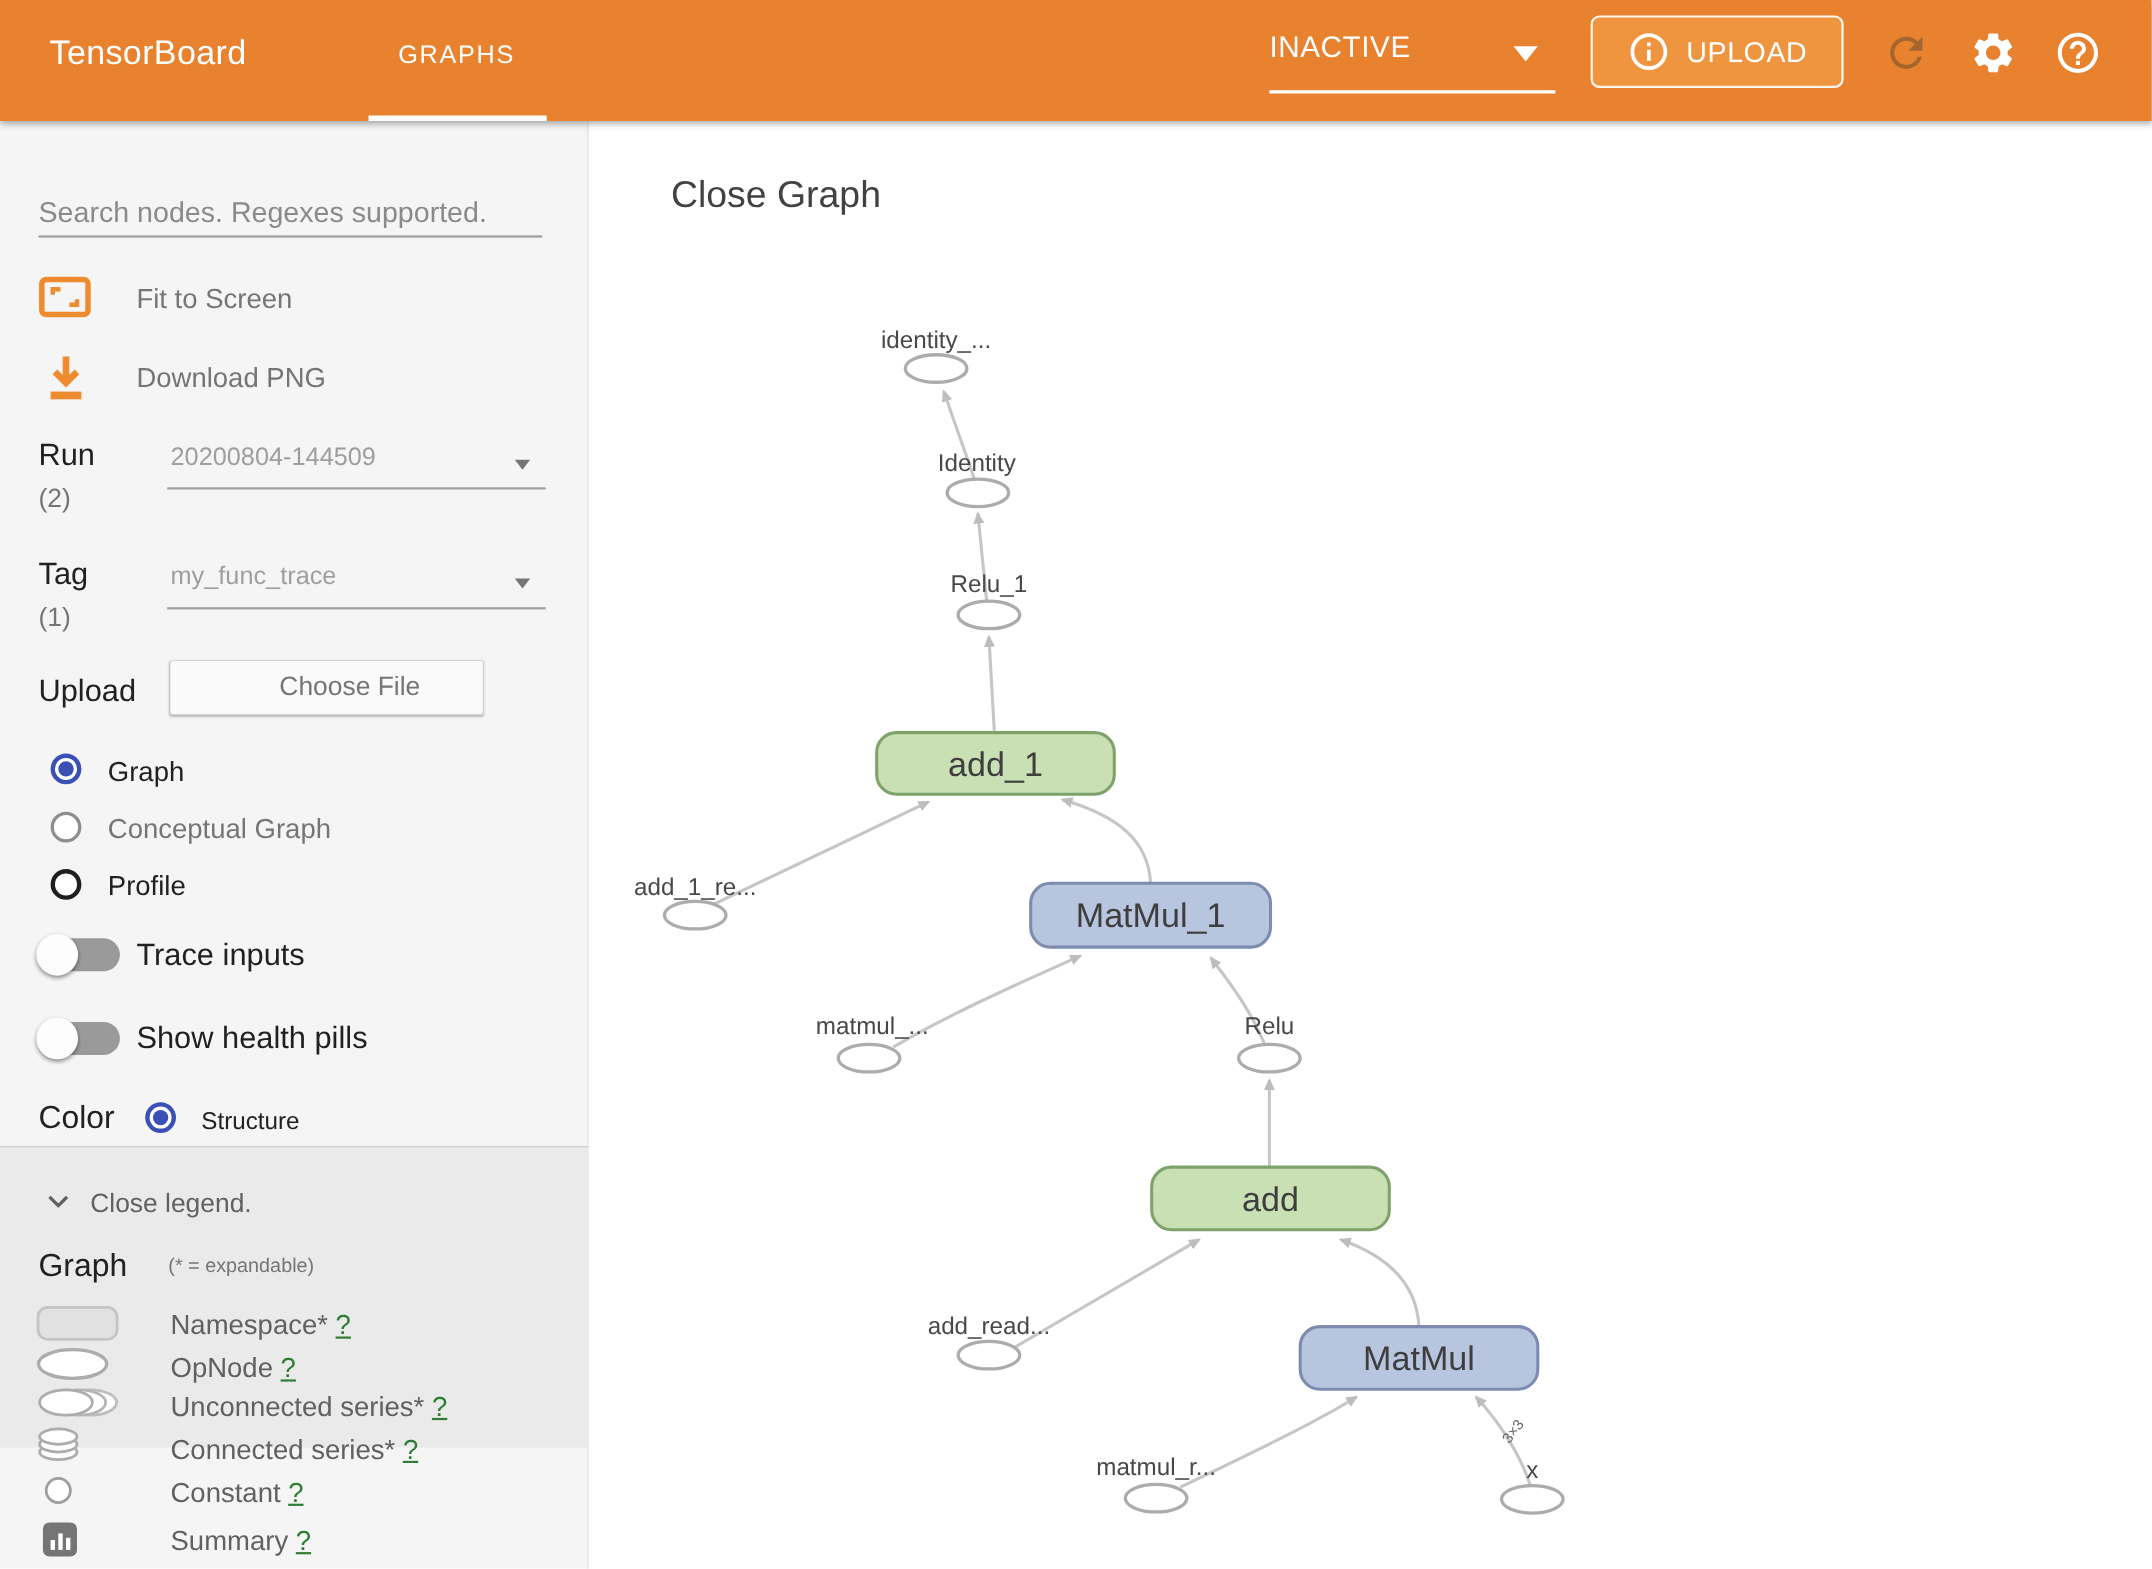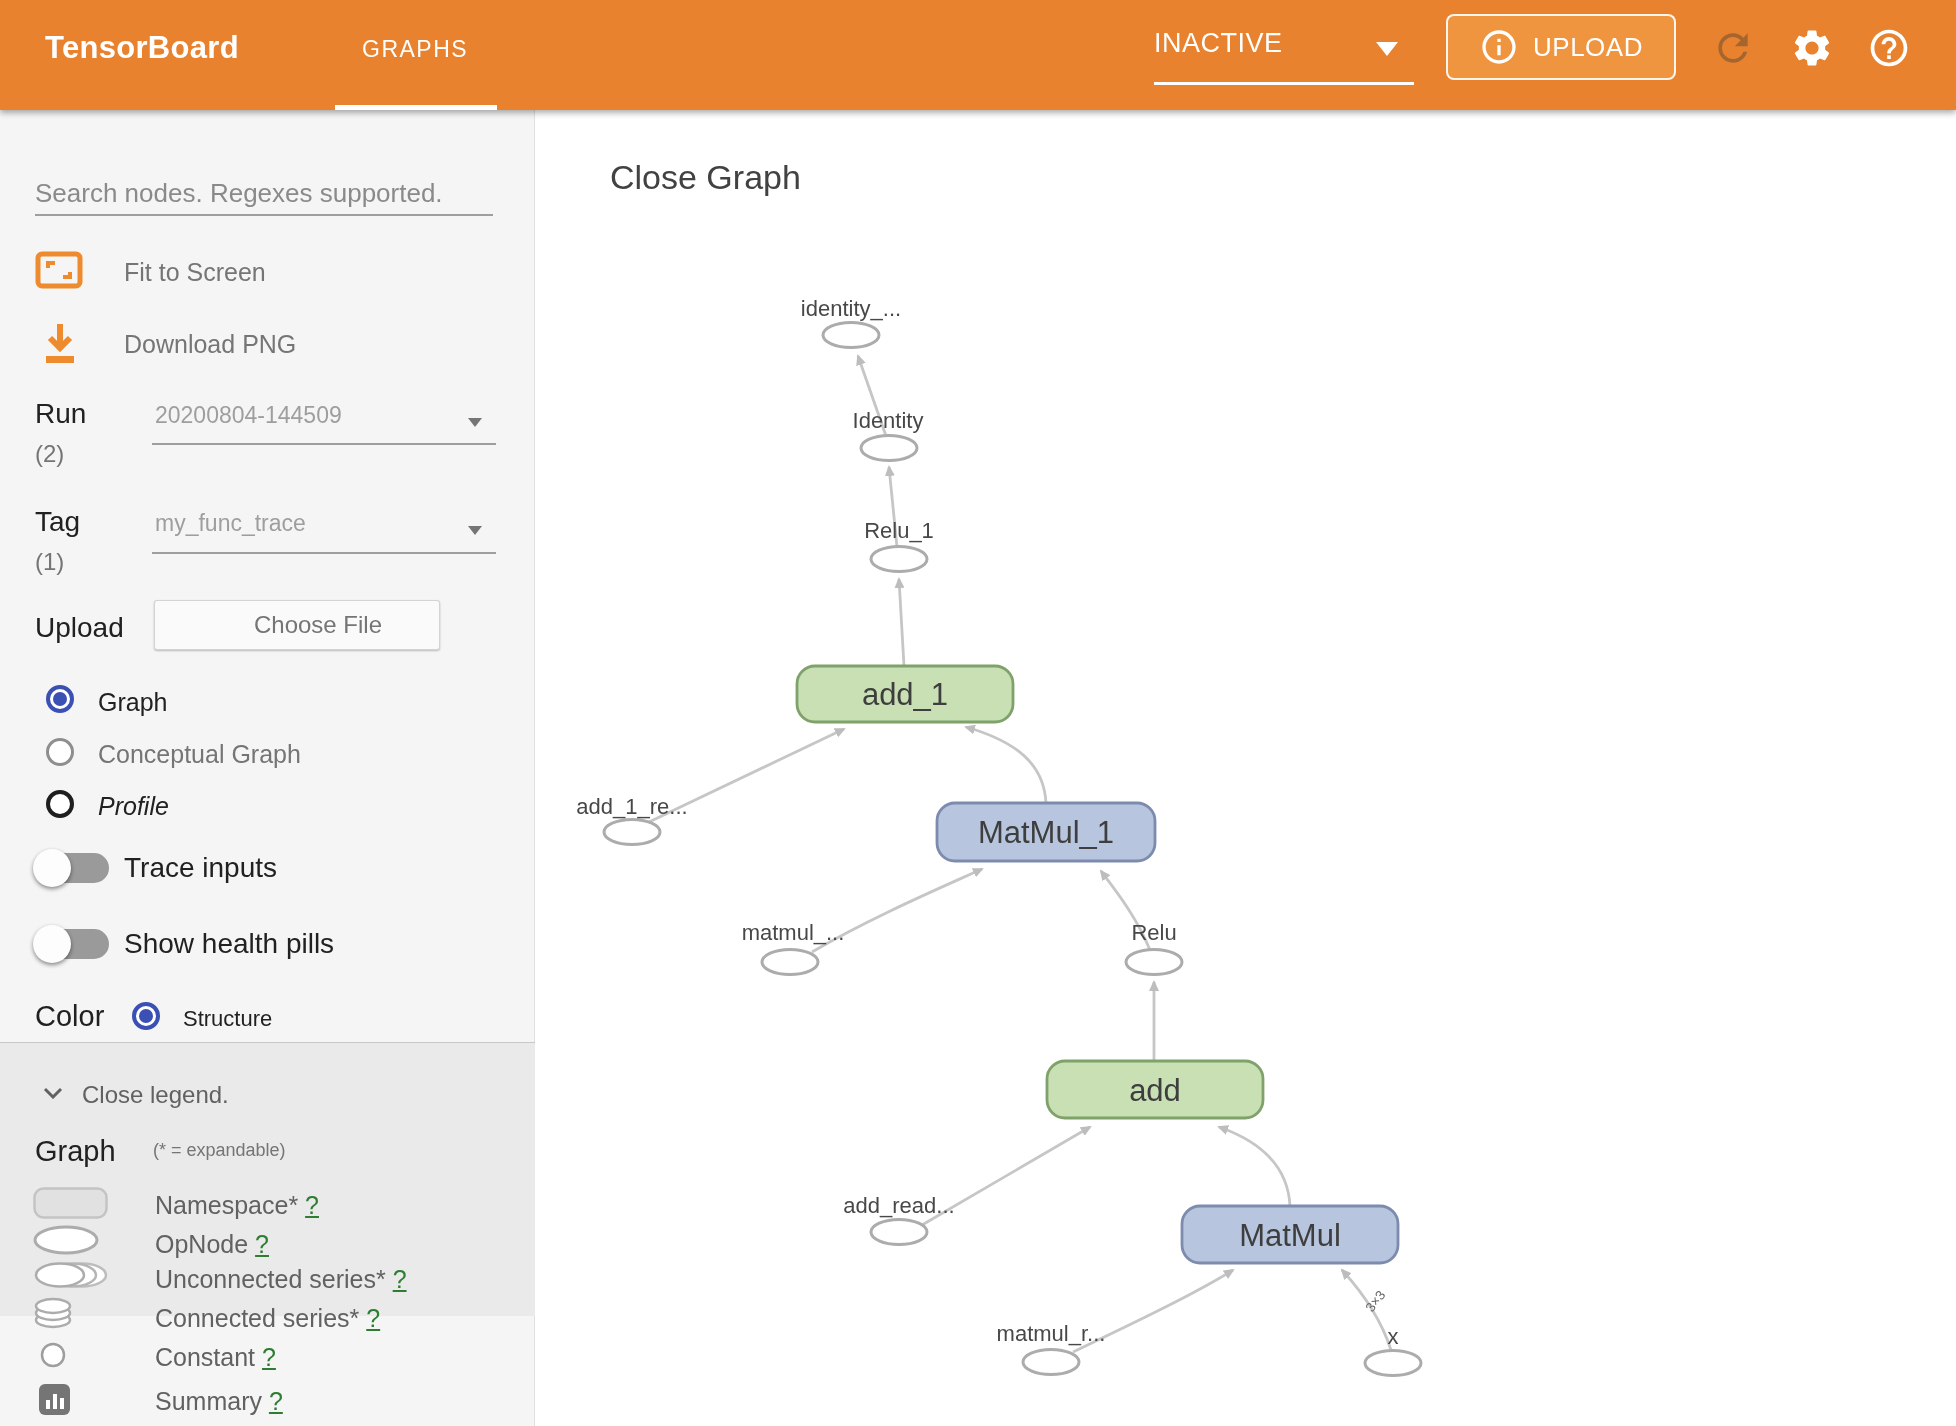--- a/index.html
+++ b/index.html
@@ -2,21 +2,21 @@
 <html><head>
 <meta charset="utf-8">
 <style>
   * { margin:0; padding:0; box-sizing:border-box; }
   html,body { width:1956px; height:1426px; overflow:hidden;
     font-family:"Liberation Sans", sans-serif; background:#fff; }
 
   
   .header { position:absolute; left:0; top:0; width:1956px; height:110px;
     background:#E8822E; box-shadow:0 3px 6px rgba(0,0,0,.32); z-index:10; }
-  .brand { position:absolute; left:45px; top:30px; color:#fff; font-size:31px; font-weight:700; letter-spacing:.3px; }
+  .brand { position:absolute; left:45px; top:30px; color:#fff; font-size:31px; font-weight:400; letter-spacing:.3px; }
   .tab { position:absolute; left:362px; top:36px; color:#fff; font-size:23px; font-weight:500; letter-spacing:1.5px; }
   .tab-underline { position:absolute; left:335px; bottom:0; width:162px; height:5px; background:#fff; }
   .status-select { position:absolute; left:1154px; top:28px; width:260px; height:56px; cursor:pointer; }
   .status-select .val { color:#fff; font-size:27px; font-weight:500; letter-spacing:.5px; }
   .status-select .underline { position:absolute; left:0; top:54px; width:260px; height:3px; background:#fff; }
   .caret-white { position:absolute; right:16px; top:14px; width:0; height:0;
     border-left:11px solid transparent; border-right:11px solid transparent; border-top:14px solid #fff; }
   .upload-btn { position:absolute; left:1446px; top:14px; width:230px; height:66px;
     background:#F0953F; border:2px solid rgba(255,255,255,.9); border-radius:8px;
     display:flex; align-items:center; justify-content:center; gap:14px; color:#fff; cursor:pointer; }
@@ -188,21 +188,21 @@
   <div class="field-underline" style="top:442px;"></div>
 
   <div class="s-abs field-label" style="left:35px;top:502px;">Upload</div>
   <div class="choose-file" style="top:490px;padding-left:42px;">Choose File</div>
 
   <div class="radio sel" style="left:46px;top:575px;"></div>
   <div class="radio-label" style="top:578px;">Graph</div>
   <div class="radio grey" style="left:46px;top:628px;"></div>
   <div class="radio-label grey" style="top:630px;">Conceptual Graph</div>
   <div class="radio dark" style="left:46px;top:680px;"></div>
-  <div class="radio-label" style="top:682px;font-style:italic;">Profile</div>
+  <div class="radio-label" style="top:682px;">Profile</div>
 
   <div class="toggle" style="top:742px;">
     <span class="track"></span>
       <span class="knob"></span>
   </div>
   <div class="toggle-label" style="top:742px;">Trace inputs</div>
   <div class="toggle" style="top:818px;">
     <span class="track"></span>
       <span class="knob"></span>
   </div>

